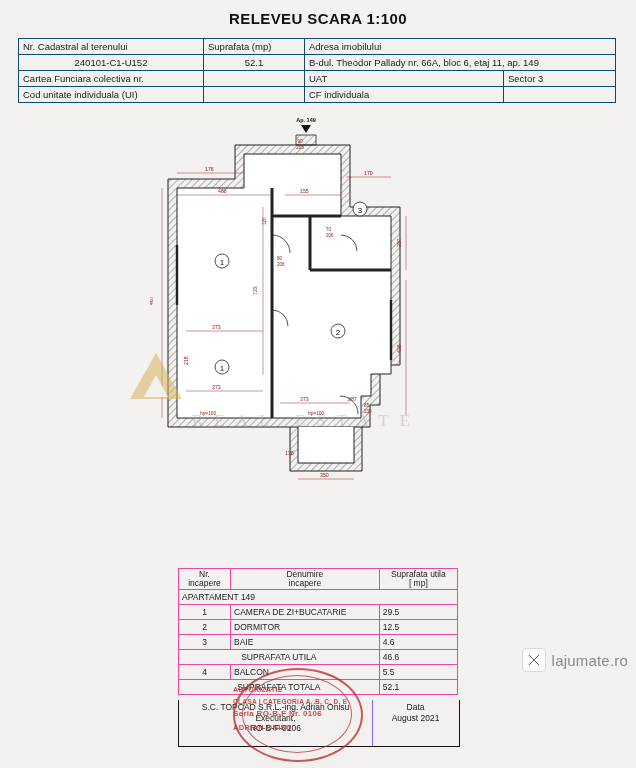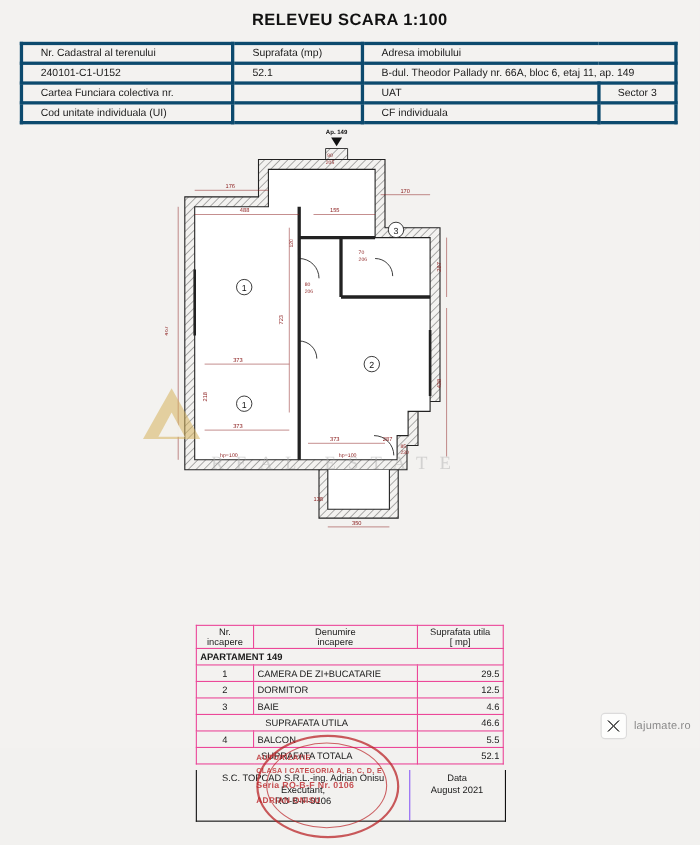--- a/index.html
+++ b/index.html
@@ -22,27 +22,27 @@
     color:#111;
   }
 
   
   .hdr-table{
     position:absolute;left:18px;top:38px;width:598px;
     border-collapse:collapse;
     font-size:9.5px;
   }
   .hdr-table td{
-    border:3px solid #0c4a6e;
-    padding:1px 16px;
+    border:1px solid #0c4a6e;
+    padding:1px 4px;
     height:13px;
     vertical-align:middle;
     white-space:nowrap;
   }
-  .c-center{text-align:left;margin-top:35px;}
+  .c-center{text-align:center;margin-top:35px;}
 
   
   .wm{
     position:absolute;left:130px;top:345px;
     width:380px;height:120px;
     pointer-events:none;
   }
   .wm-text{
     position:absolute;left:60px;top:14px;
     font-size:47px;font-weight:bold;letter-spacing:6px;
@@ -83,22 +83,22 @@
     font-size:8.5px;
   }
   .rooms td,.rooms th{
     border:1px solid #ec4899;
     padding:1px 3px;
     height:12px;
   }
   .rooms th{font-weight:normal;text-align:center;font-size:8.5px;line-height:1.05;}
   .col-nr{width:46px;text-align:center;}
   .col-den{width:148px;}
-  .col-sup{width:74px;text-align:right;}
-  .row-head td{font-weight:bold;}
+  .col-sup{width:74px;text-align:left;}
+  .row-head td{font-weight:normal;}
   .den-c{text-align:center;}
   .left-pad{padding-left:5px;}
 
   
   .sign{
     position:absolute;left:178px;top:700px;width:280px;height:46px;
     border:1px solid #111;border-top:0;
     font-size:8.5px;
   }
   .sign .lcell{
@@ -148,21 +148,21 @@
     position:relative;
   }
   .badge .bsq:after{
     content:"";position:absolute;left:4px;top:6px;
     width:14px;height:10px;
     background:
       linear-gradient(45deg,transparent 46%,#444 46%,#444 54%,transparent 54%),
       linear-gradient(-45deg,transparent 46%,#444 46%,#444 54%,transparent 54%);
   }
   .badge .btxt{
-    font-size:10px;color:#777;letter-spacing:.2px;
+    font-size:15px;color:#777;letter-spacing:.2px;
   }
 </style>
 </head>
 <body>
 
 <div class="page">
 
   <div class="title">RELEVEU SCARA 1:100</div>
 
   <table class="hdr-table">

